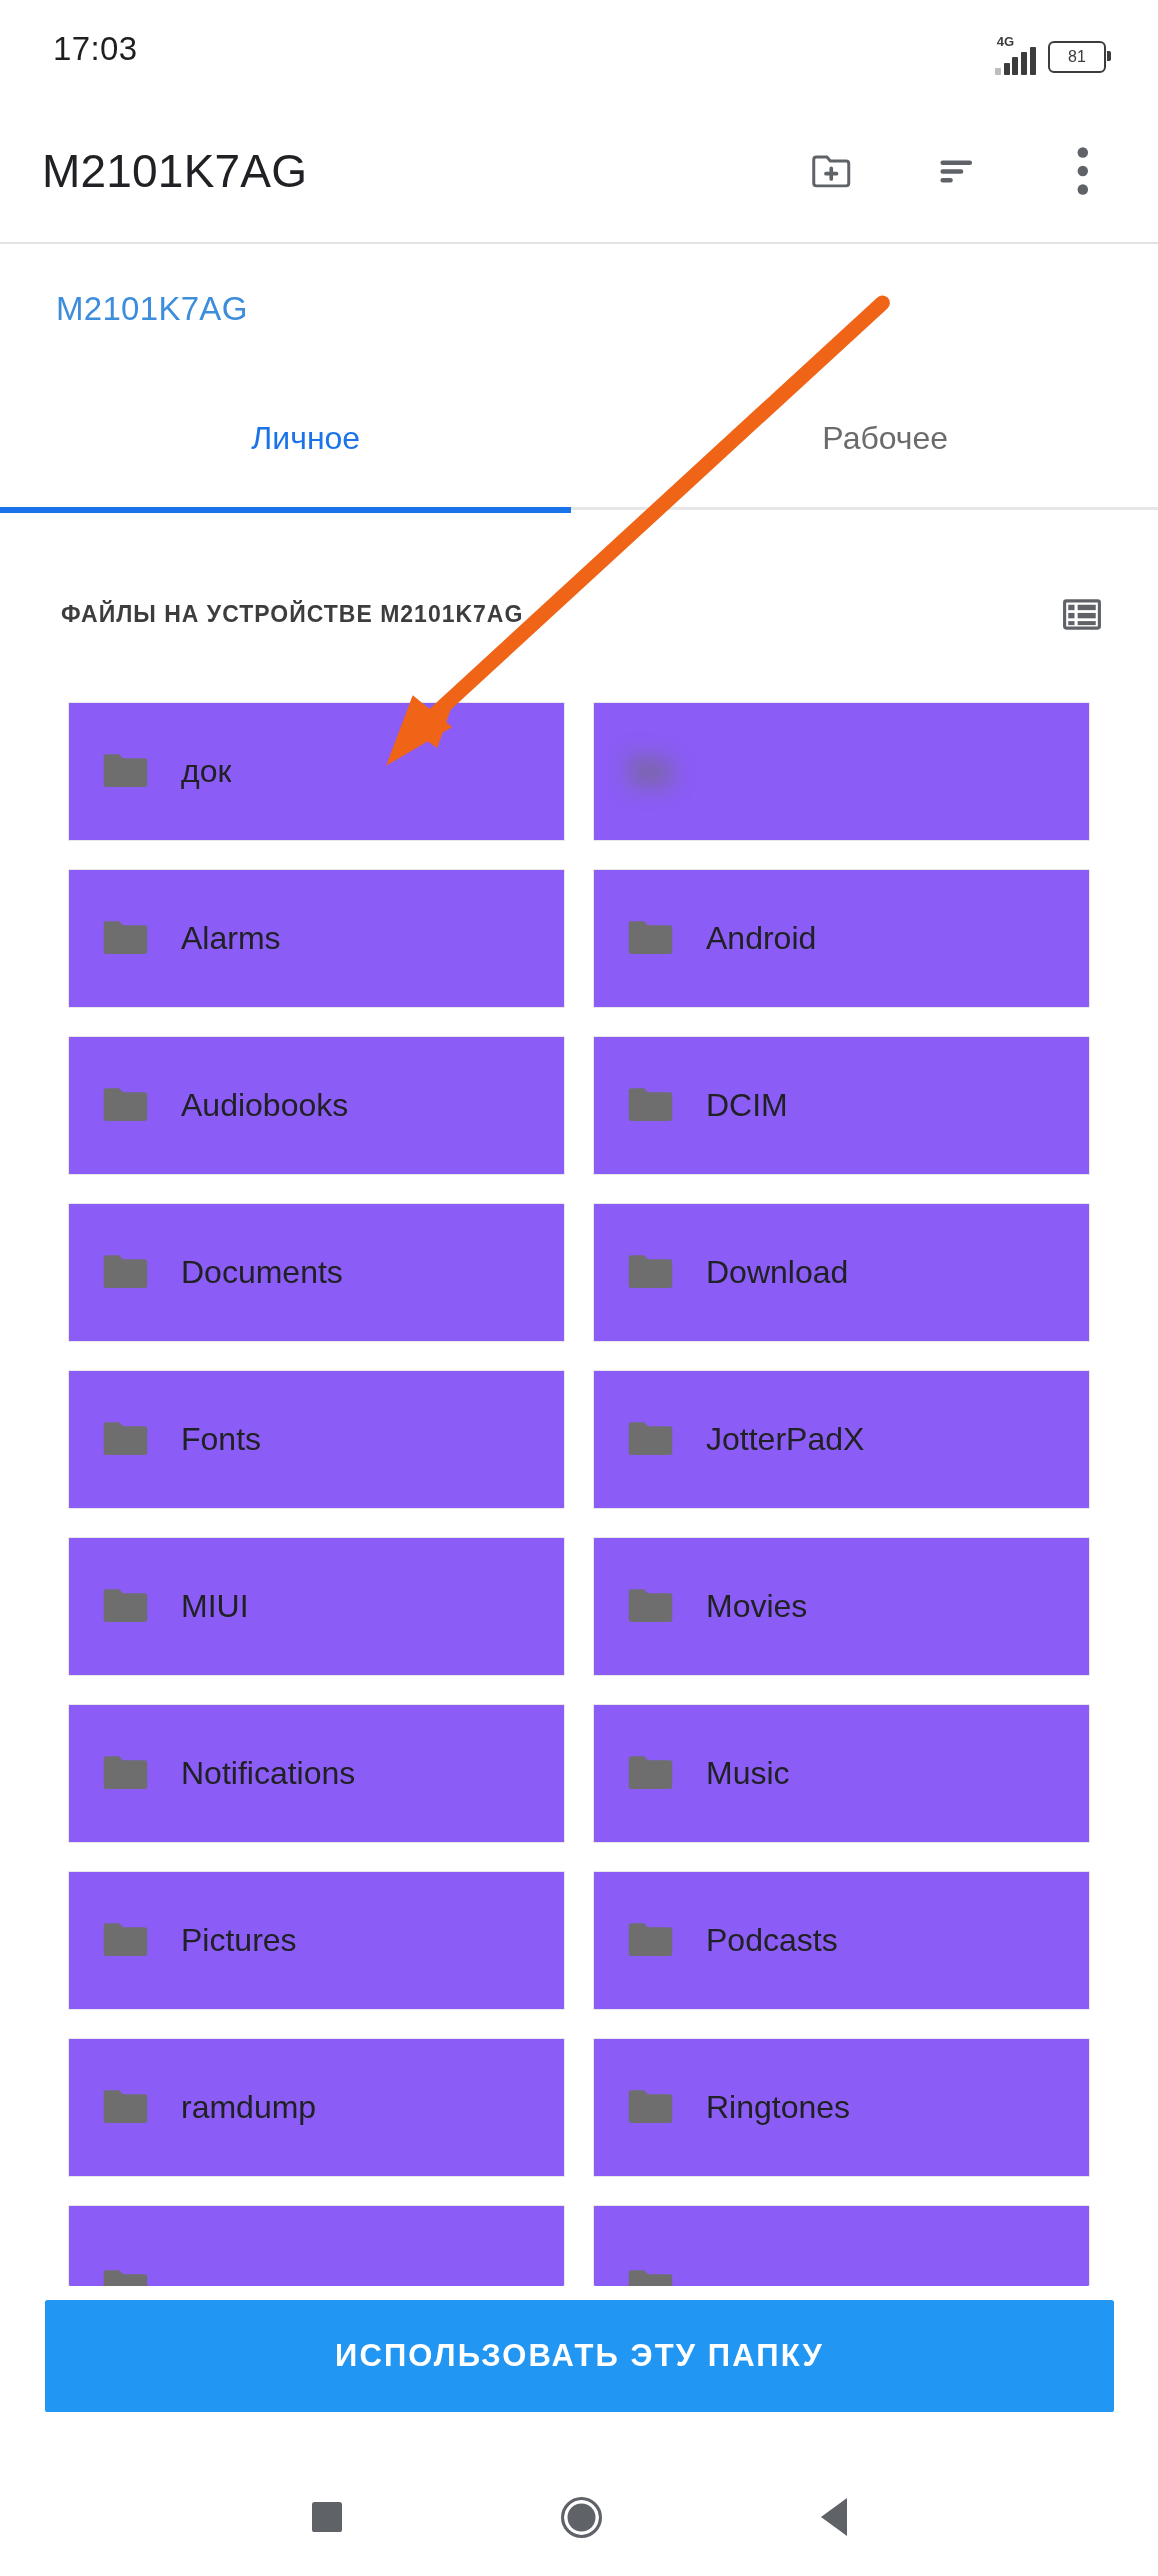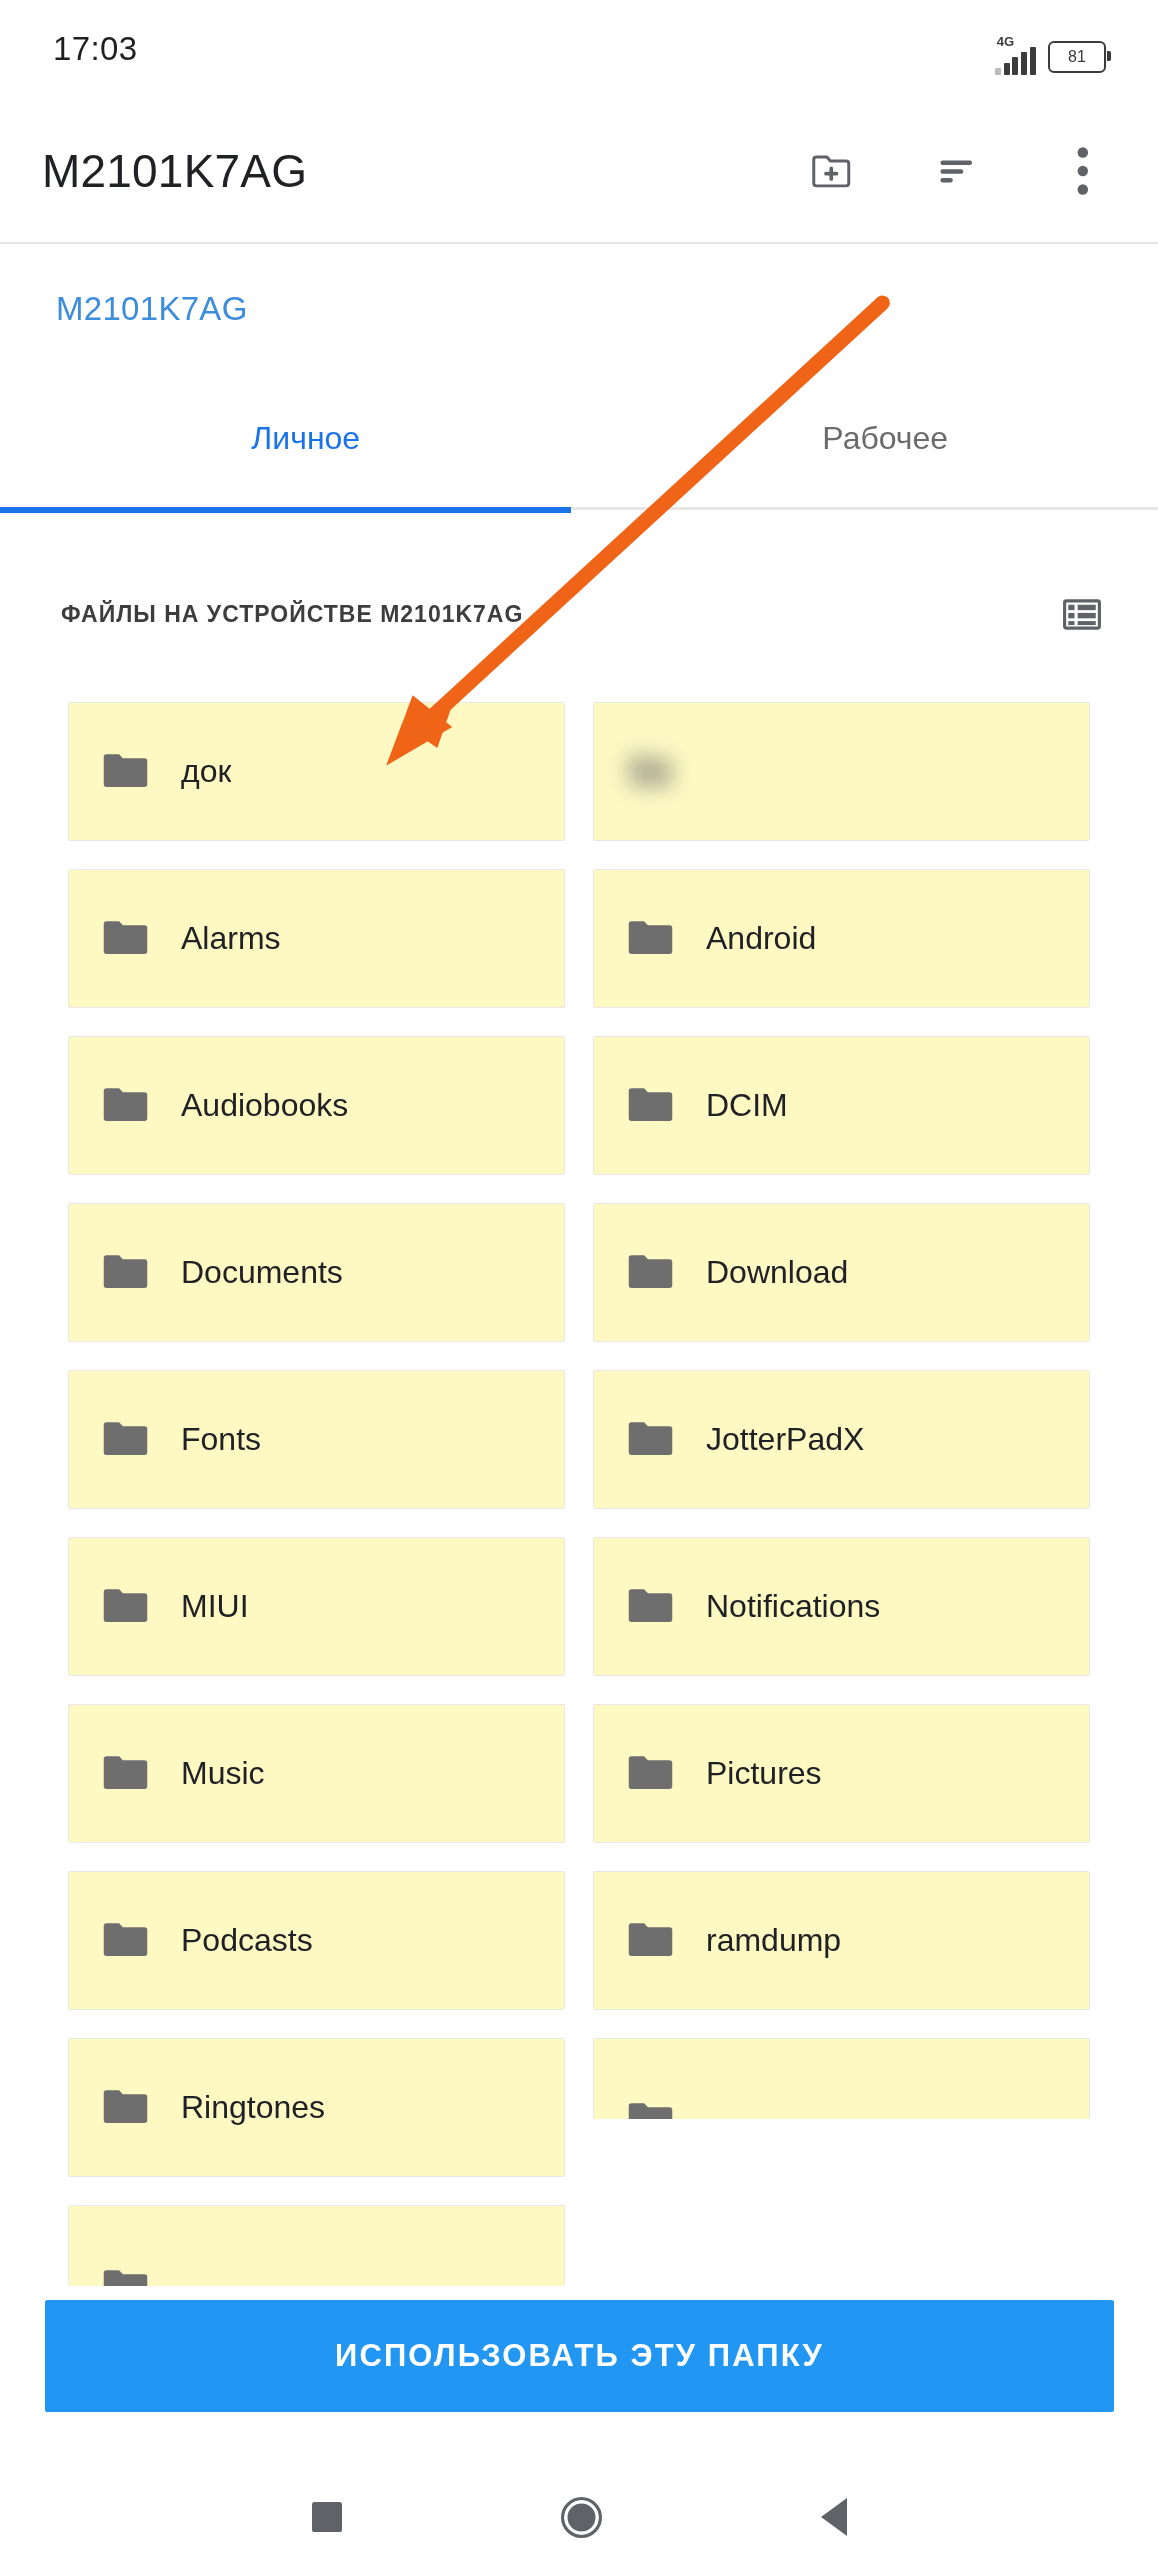--- a/index.html
+++ b/index.html
@@ -213,21 +213,21 @@
     width: 1022px;
     display: flex;
     flex-wrap: wrap;
     gap: 0 28px;
   }
   .card {
     width: 497px;
     height: 139px;
     box-sizing: border-box;
     border: 1.8px solid #e8e8e8;
-    background: #fef9c3;
+    background: #8b5cf6;
     display: flex;
     align-items: center;
     padding-left: 33px;
     margin-bottom: 28px;
     border-radius: 1.8px;
   }
   .card .folder-icon { flex: 0 0 auto; margin-right: 32px; }
   .card .card-label {
     font-size: 32px;
     color: #202124;
@@ -493,20 +493,28 @@
 
   <div class="card">
     <span class="folder-icon">
       <svg width="47" height="39" viewBox="0 0 27 22">
           <path d="M1 3.2A1.6 1.6 0 0 1 2.6 1.6h7.2l2.2 2.4h12.4A1.6 1.6 0 0 1 26 5.6v13.3a1.6 1.6 0 0 1-1.6 1.6H2.6A1.6 1.6 0 0 1 1 18.9z" fill="#6e6e6e"></path>
         </svg>
     </span>
     <span class="card-label">MIUI</span>
   </div>
 
+  <div class="card">
+    <span class="folder-icon">
+      <svg width="47" height="39" viewBox="0 0 27 22">
+          <path d="M1 3.2A1.6 1.6 0 0 1 2.6 1.6h7.2l2.2 2.4h12.4A1.6 1.6 0 0 1 26 5.6v13.3a1.6 1.6 0 0 1-1.6 1.6H2.6A1.6 1.6 0 0 1 1 18.9z" fill="#6e6e6e"></path>
+        </svg>
+    </span>
+    <span class="card-label">Movies</span>
+  </div>
 
   <div class="card">
     <span class="folder-icon">
       <svg width="47" height="39" viewBox="0 0 27 22">
           <path d="M1 3.2A1.6 1.6 0 0 1 2.6 1.6h7.2l2.2 2.4h12.4A1.6 1.6 0 0 1 26 5.6v13.3a1.6 1.6 0 0 1-1.6 1.6H2.6A1.6 1.6 0 0 1 1 18.9z" fill="#6e6e6e"></path>
         </svg>
     </span>
     <span class="card-label">Notifications</span>
   </div>
 

